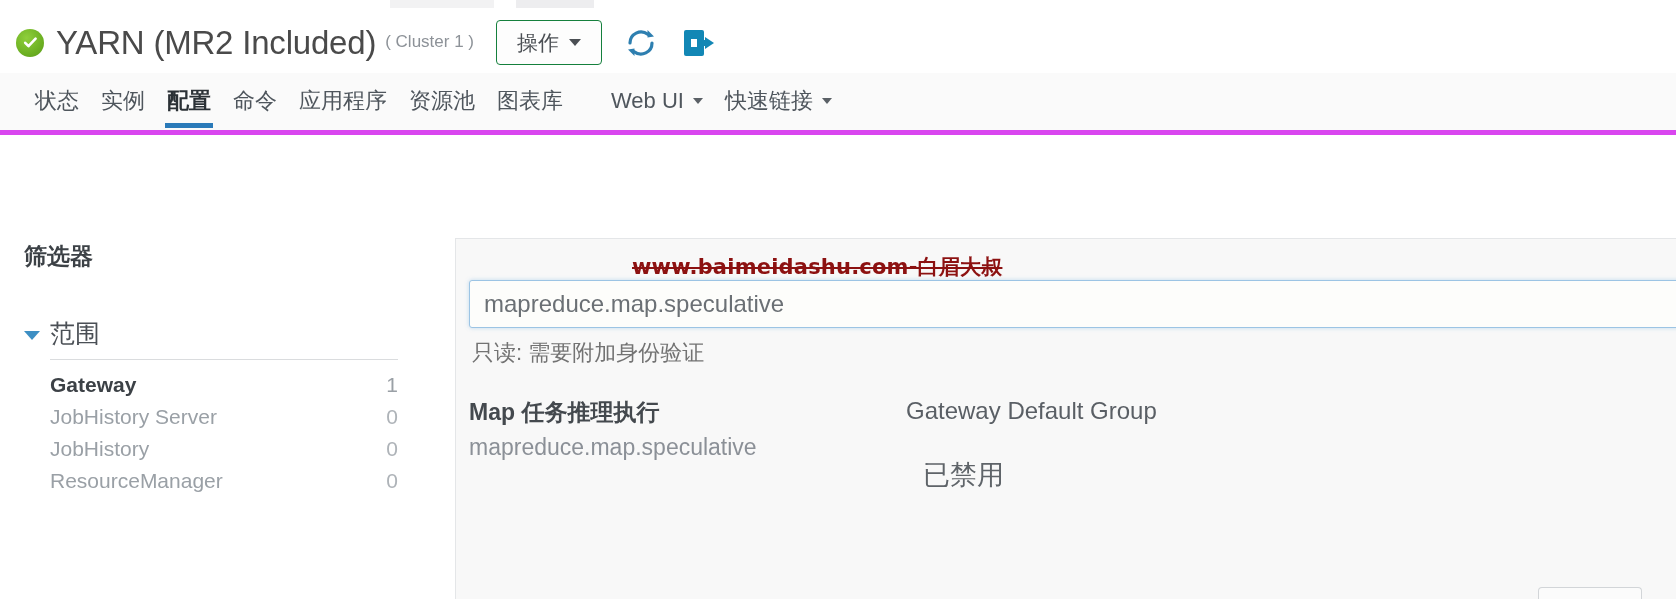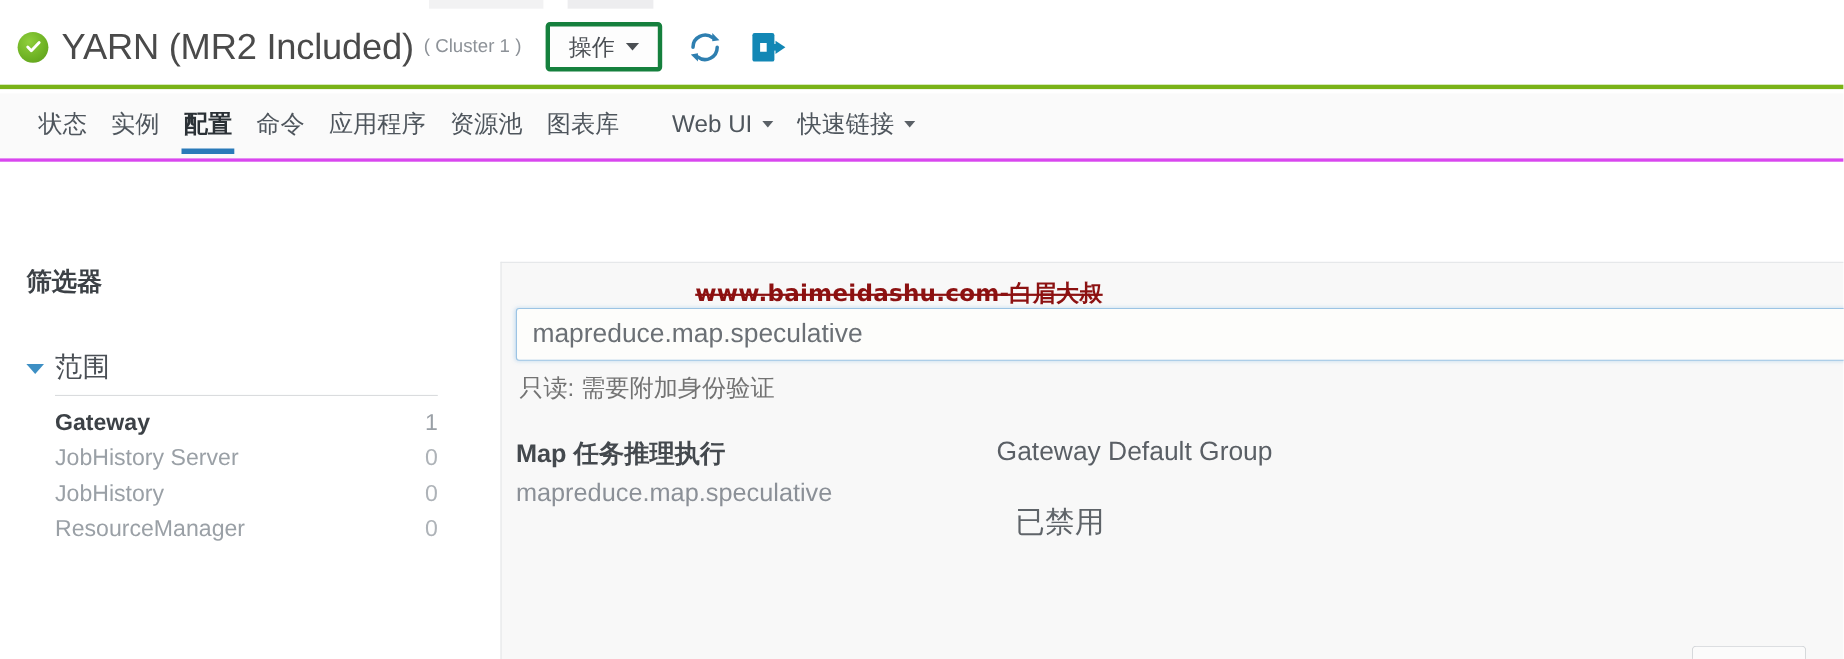--- a/index.html
+++ b/index.html
@@ -75,21 +75,21 @@
     white-space: nowrap;
     padding-bottom: 2px;
   }
 
   .actions-button {
     margin-left: 22px;
     height: 45px;
     min-width: 106px;
     padding: 0 16px;
     background: #fdfdfd;
-    border: 4px solid #15803d;
+    border: 1px solid #15803d;
     border-radius: 4px;
     font-size: 21px;
     color: #4b4f54;
     display: flex;
     align-items: center;
     justify-content: center;
     gap: 10px;
     cursor: pointer;
   }
   .caret-down {
@@ -110,25 +110,25 @@
     width: 38px; height: 38px;
     display: flex; align-items: center; justify-content: center;
     cursor: pointer;
     flex: 0 0 auto;
   }
   .icon-btn svg { display: block; }
 
   
   .nav-tabs {
     position: absolute;
-    top: 85px; left: 0;
+    top: 73px; left: 0;
     width: 1676px;
     height: 62px;
     background: #fafafa;
-    border-bottom: 3px solid #d946ef;
+    border-bottom: 5px solid #d946ef;
     display: flex;
     align-items: flex-start;
     padding-left: 24px;
   }
 
   .nav-tab {
     position: relative;
     height: 55px;
     display: flex;
     align-items: center;

